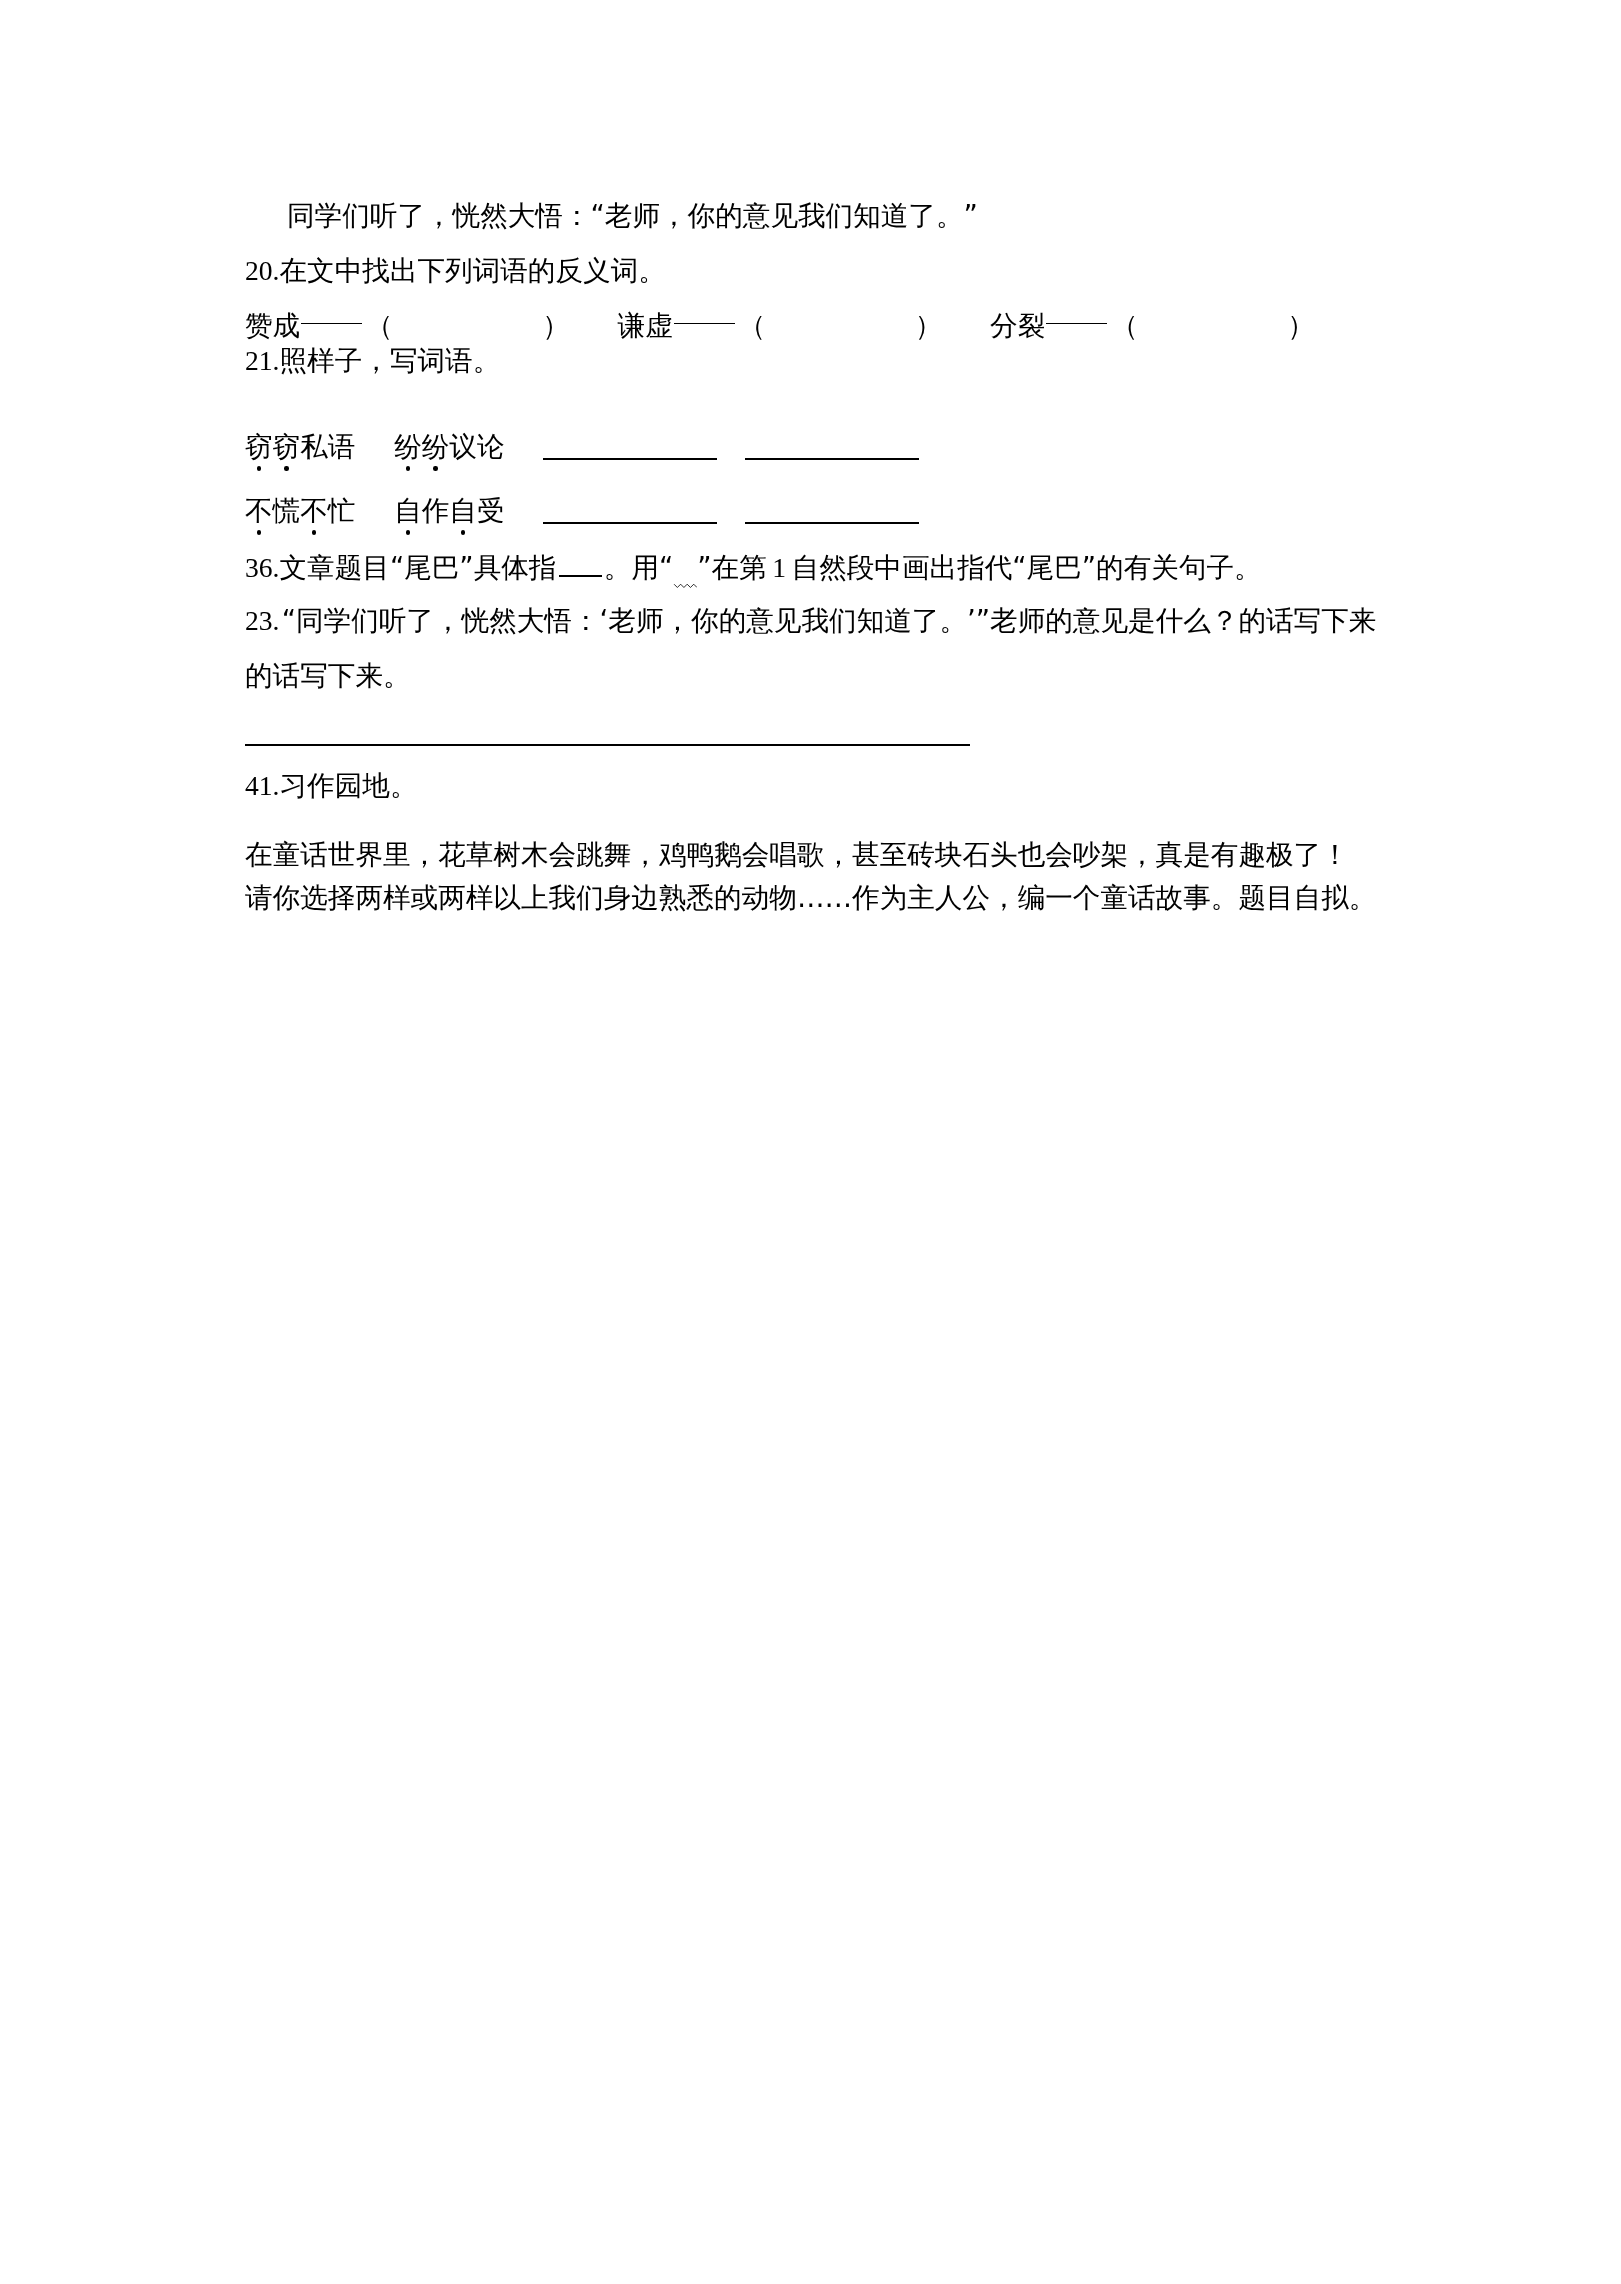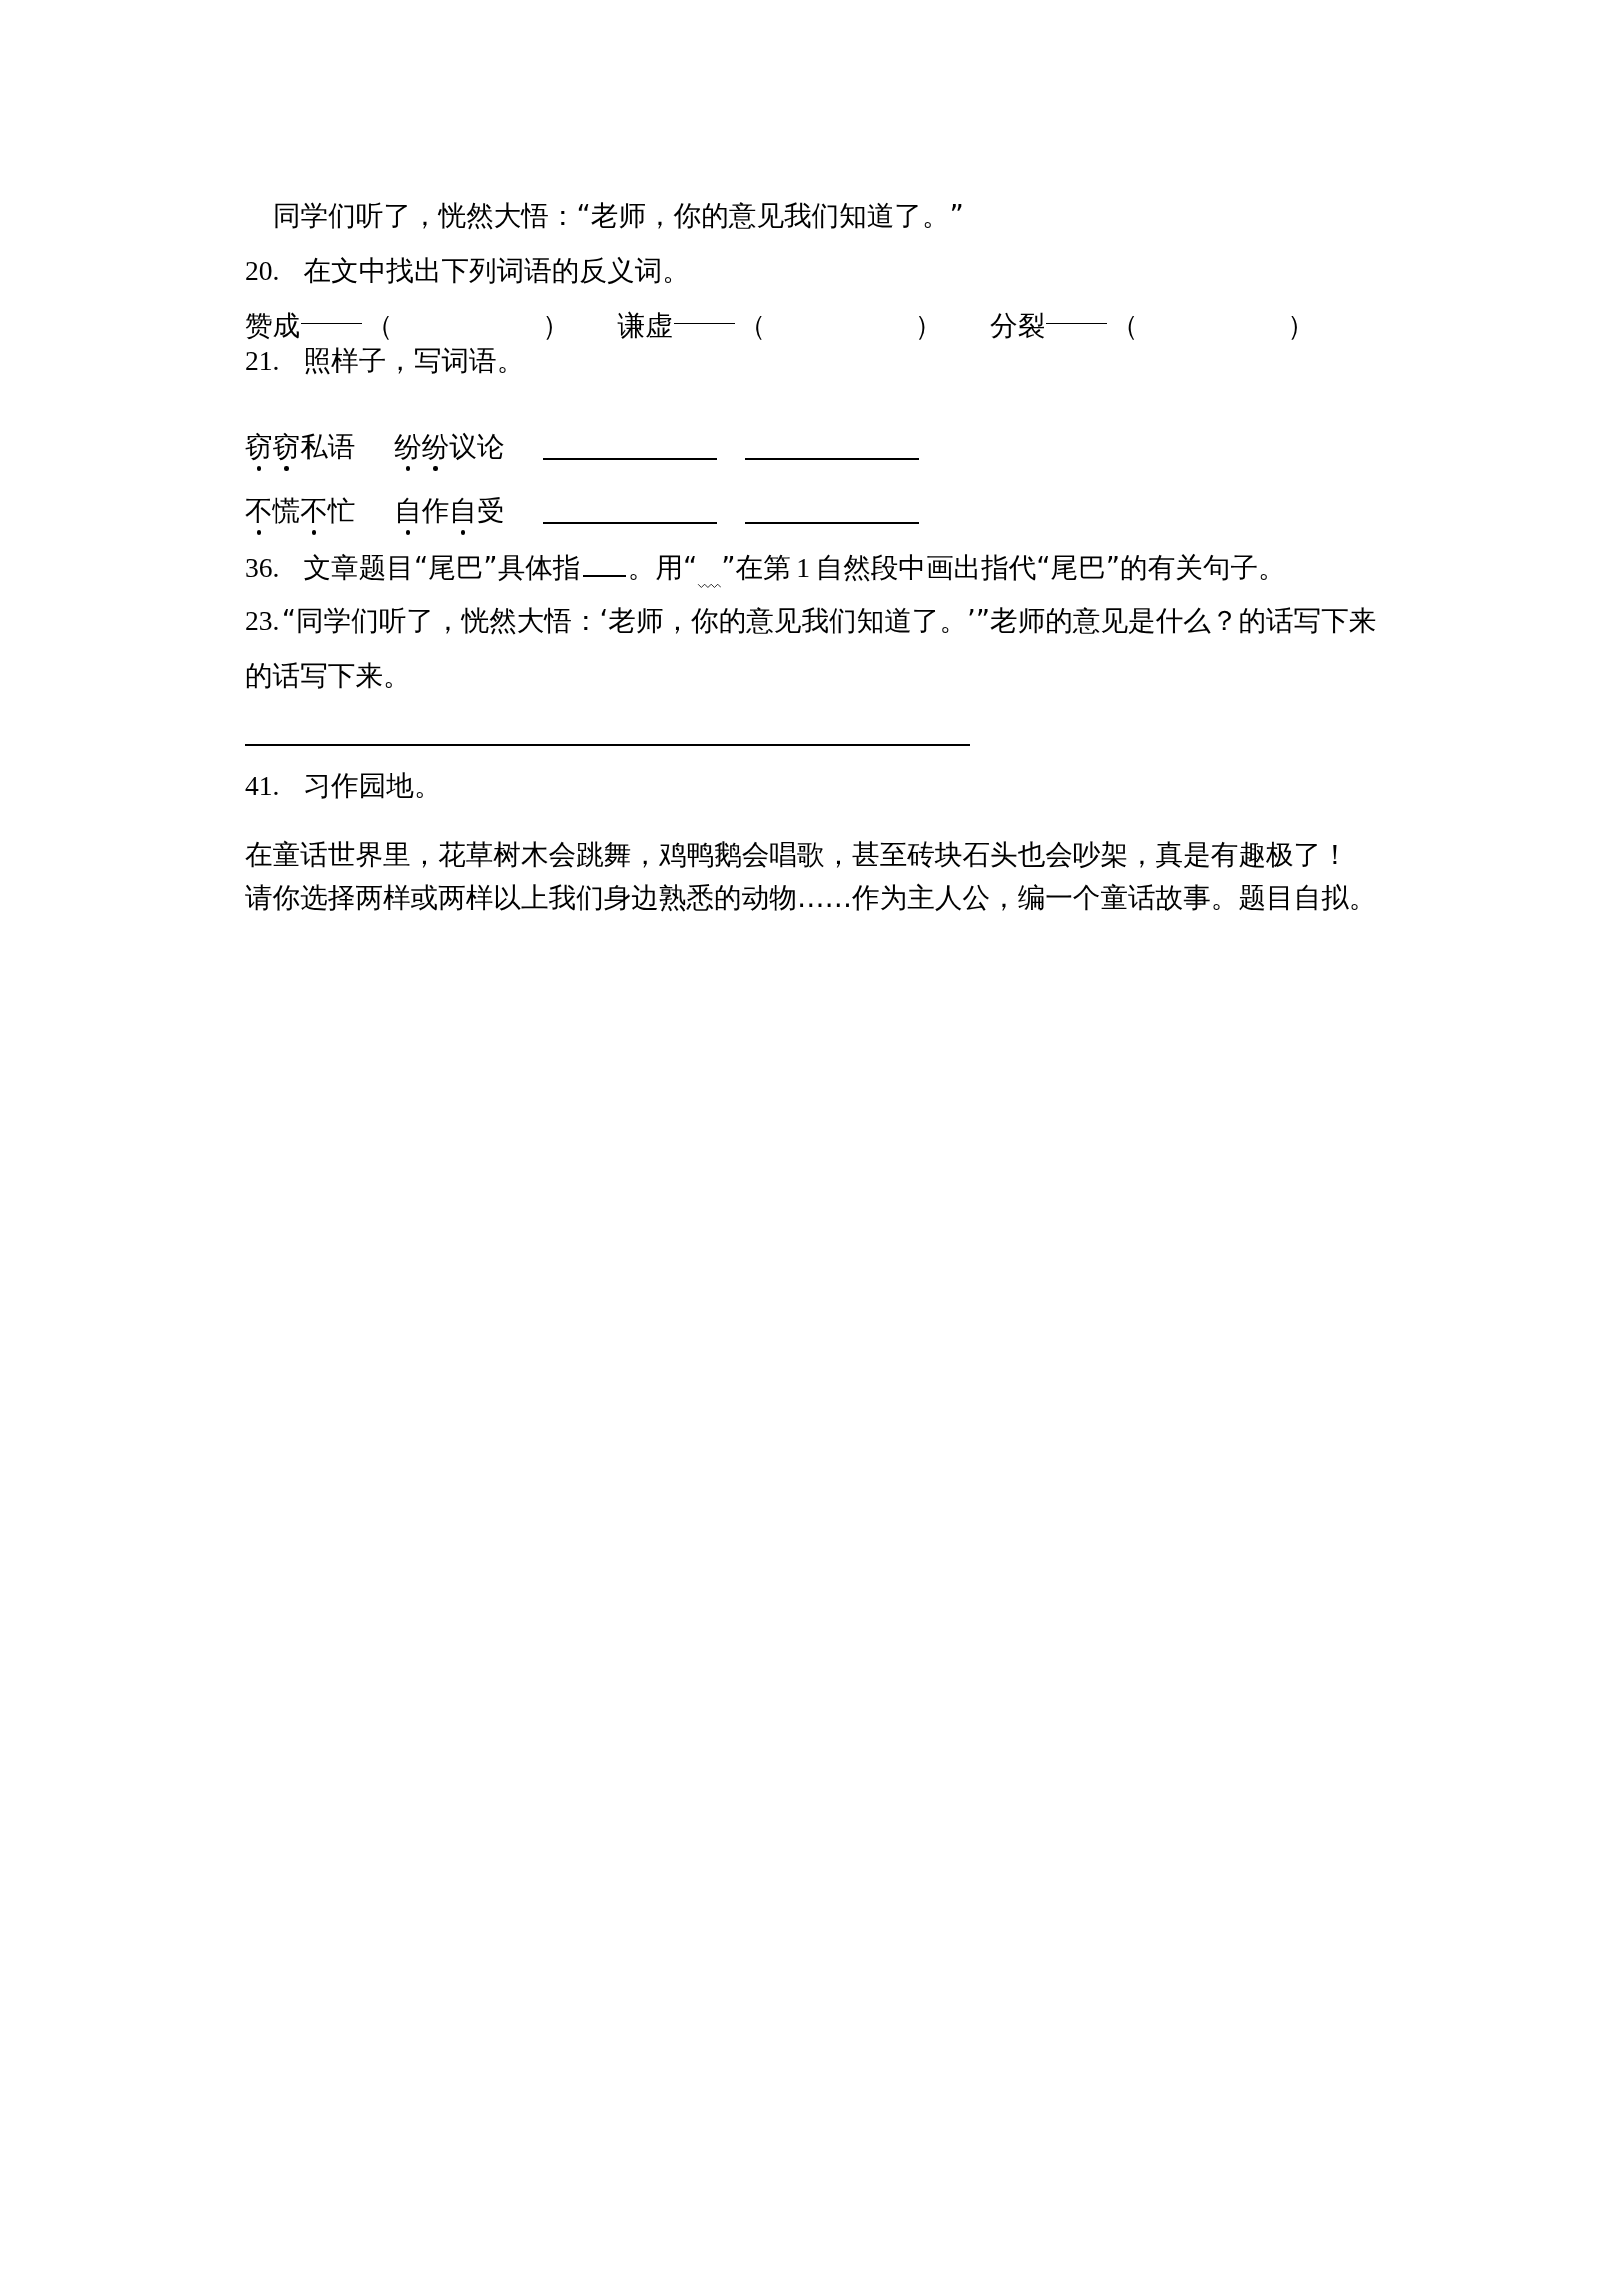--- a/index.html
+++ b/index.html
@@ -1,36 +1,36 @@
 <!DOCTYPE html>
 <html style="font-size:8.8px"><head>
 <meta charset="utf-8">
 <style>
   html, body { margin: 0; padding: 0; background: #ffffff; }
   body { width: 1621px; height: 2284px; position: relative; overflow: hidden;
          font-family: "DejaVu Sans", "Liberation Sans", sans-serif; color: #000; }
   .line { position: absolute; left: 245px; font-size: 27.6px; line-height: 33px; white-space: nowrap; }
   .num { font-family: "Liberation Serif", "DejaVu Serif", serif; }
-  .qnum { font-family: "Liberation Serif", "DejaVu Serif", serif; margin-right: 24px; }
+  .qnum { font-family: "Liberation Serif", "DejaVu Serif", serif; margin-right: 0; }
   .paren-item { display: inline-block; margin-right: 39px; }
   .dash { display: inline-block; width: 61px; border-bottom: 1.7px solid #000; vertical-align: middle; margin: 0 3.3px 0 1.1px; position: relative; top: -3.3px; }
   .paren-gap { display: inline-block; width: 149px; }
   .dot { position: relative; display: inline-block; }
   .dot::after { content: ""; position: absolute; left: 50%; bottom: -7.7px; width: 4.4px; height: 4.4px; margin-left: -2.2px; border-radius: 50%; background: #000; }
   .word { display: inline-block; margin-right: 30px; margin-top: 8px; }
   .blank { display: inline-block; width: 174px; border-bottom: 2.2px solid #000; margin-right: 27.6px; vertical-align: bottom; position: relative; top: -3.3px; }
   .short-blank { display: inline-block; width: 43px; border-bottom: 2.2px solid #000; vertical-align: baseline; margin: 0 2.2px; }
   .wavy { display: inline-block; width: 24px; height: 33px; vertical-align: bottom; position: relative; }
   .wavy svg { position: absolute; left: 0; bottom: -6.6px; }
   .answer-line { position: absolute; left: 245px; top: 744px; width: 725px; border-top: 2.2px solid #000; }
 </style>
 </head>
 <body>
 
-<div class="line" style="top:199px; left:273px;">
+<div class="line" style="top:199px; left:287px;">
   <span>同学们听了，恍然大悟：“老师，你的意见我们知道了。”</span>
 </div>
 
 <div class="line" style="top:254px;">
   <span class="qnum">20.</span><span>在文中找出下列词语的反义词。</span>
 </div>
 <div class="line" style="top:309px;">
   <span class="paren-item">
     <span>赞成</span><span class="dash"></span><span>（</span><span class="paren-gap"></span><span>）</span>
   </span>

